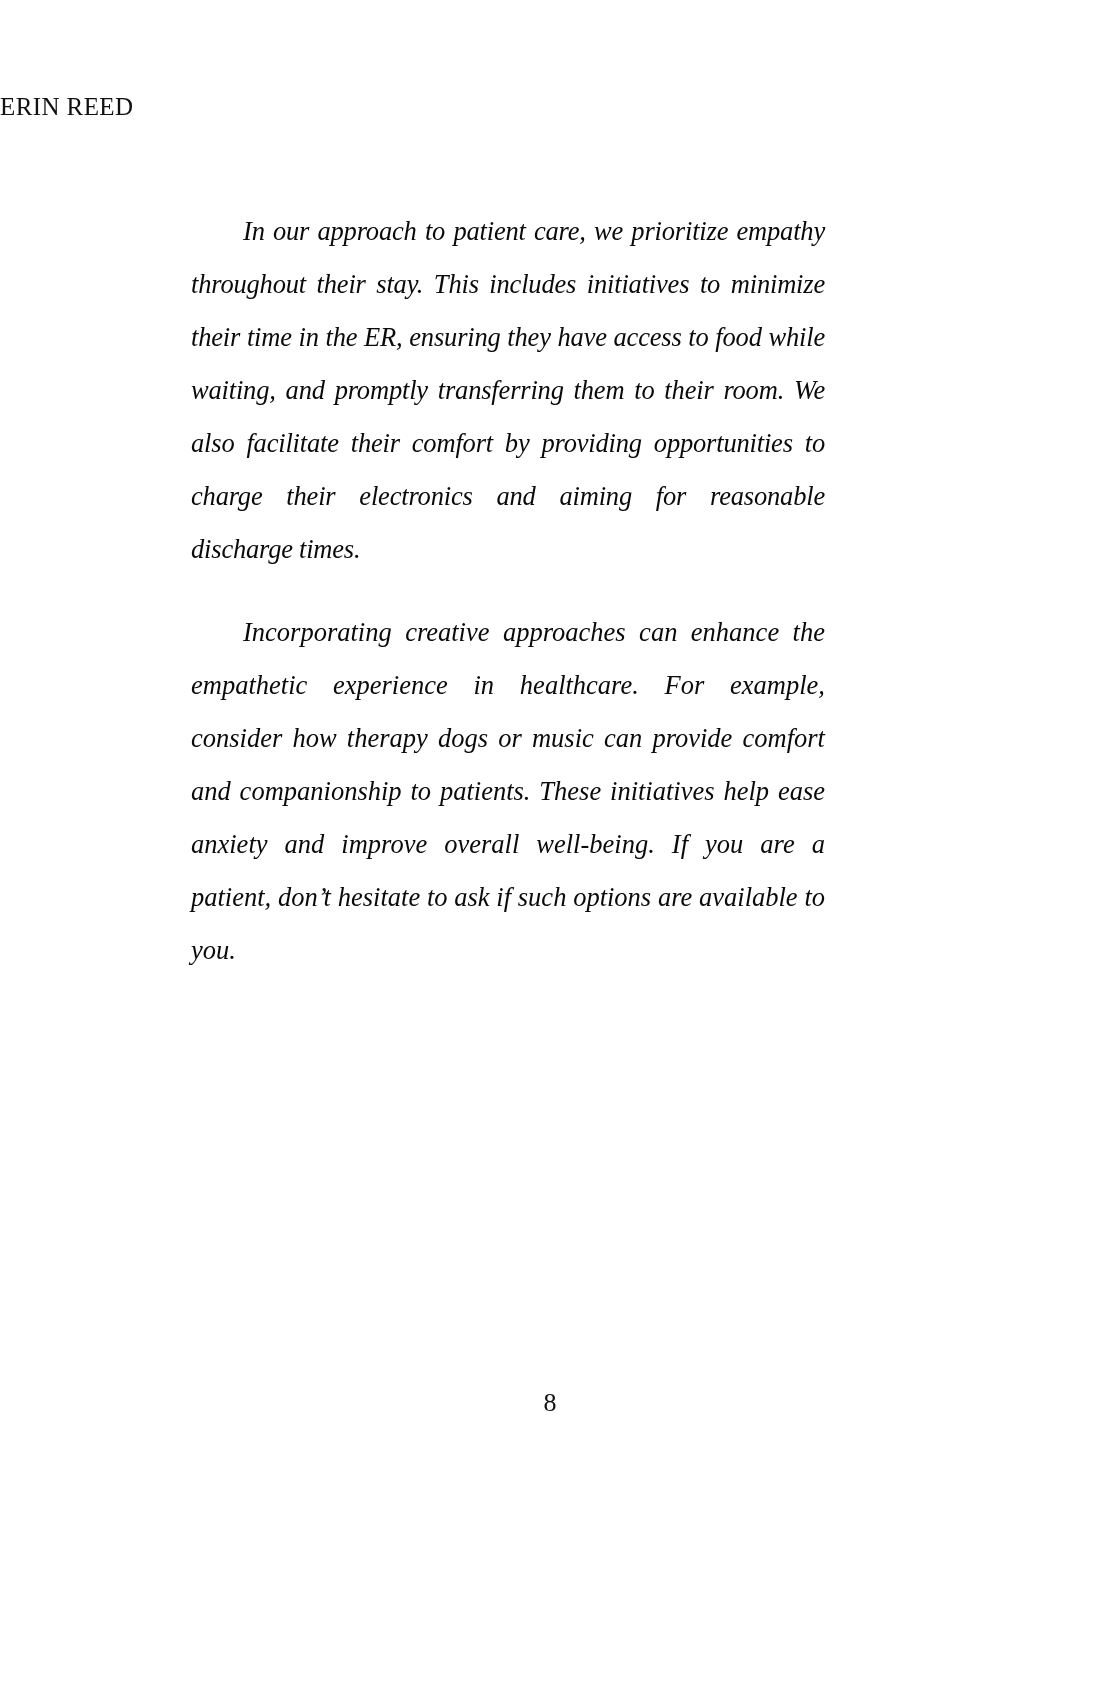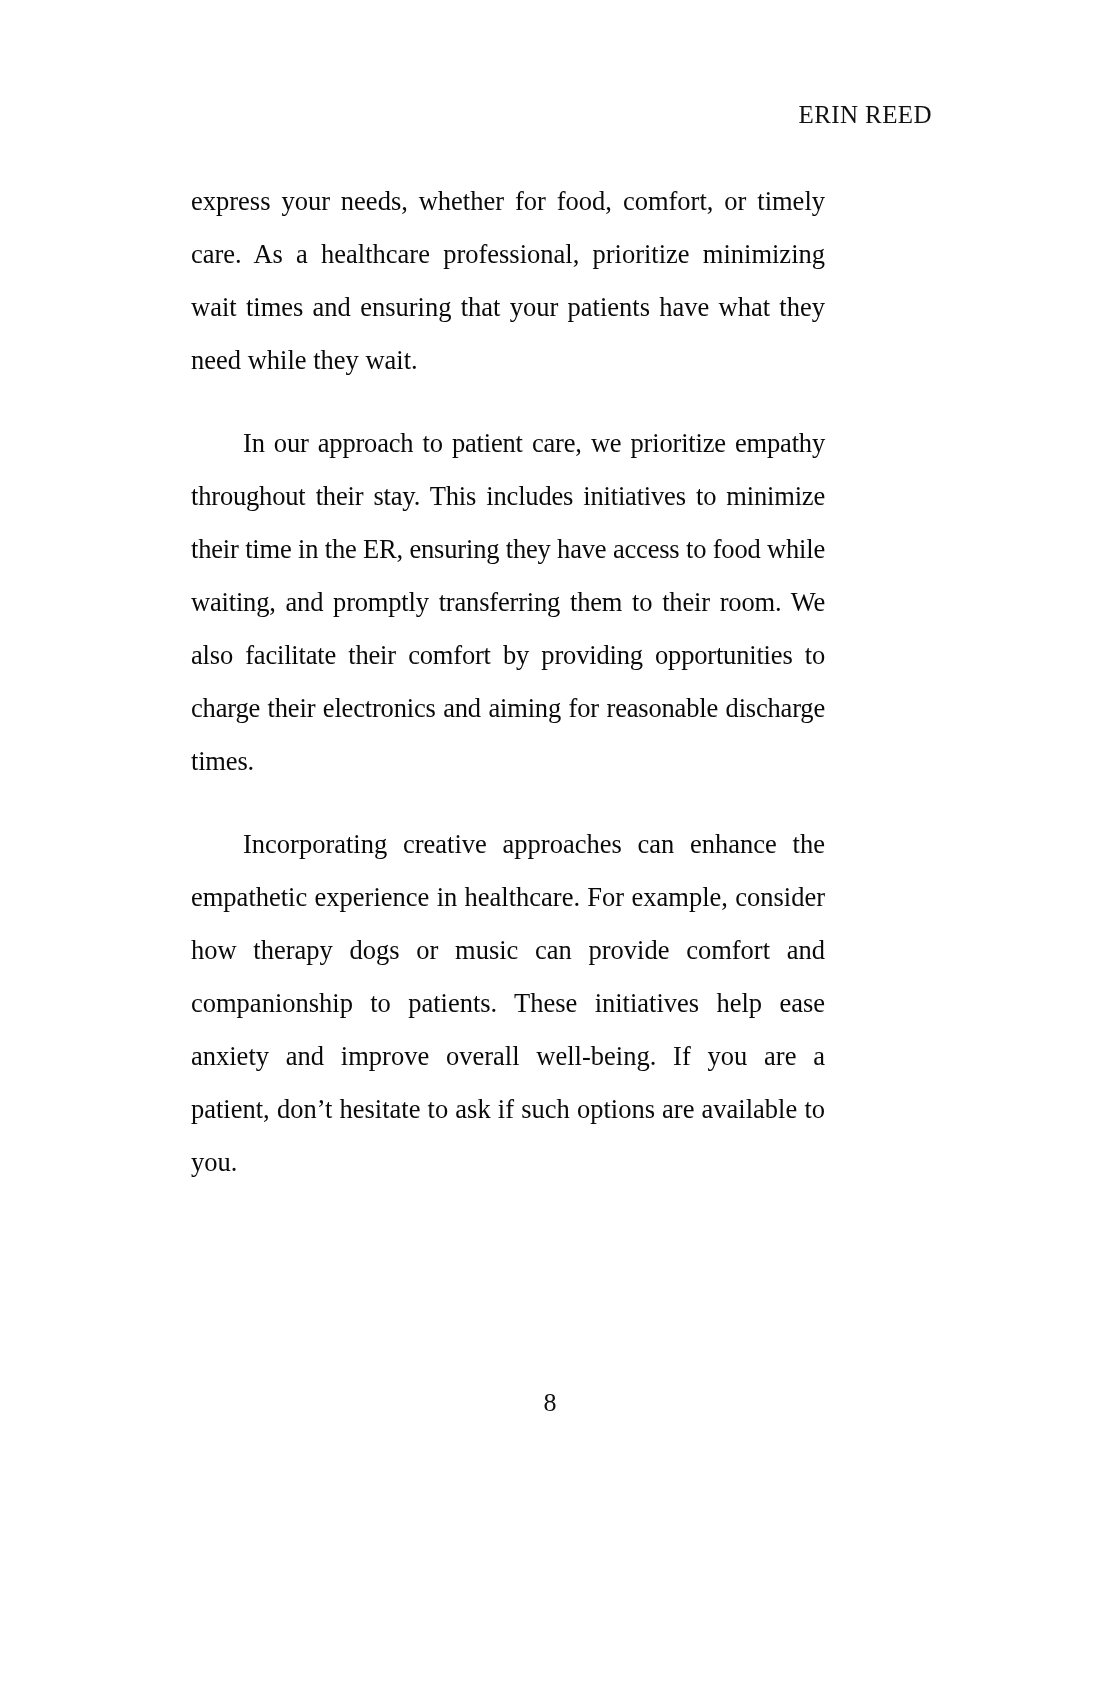--- a/index.html
+++ b/index.html
@@ -20,26 +20,25 @@
     width: 1100px;
     height: 1700px;
     background: #ffffff;
     box-sizing: border-box;
   }
   .running-head {
     position: absolute;
     top: 92px;
     left: 0;
     width: 932px;
-    text-align: right;
+    text-align: left;
     font-size: 25px;
     letter-spacing: 0.4px;
     line-height: 1.2;
     color: #111111;
-    margin-top: 8px;
   }
   .body-block {
     position: absolute;
     top: 175px;
     left: 191px;
     width: 634px;
   }
   p.para {
     margin: 0 0 0 0;
     font-size: 26.5px;
@@ -48,20 +47,21 @@
     text-justify: inter-word;
     color: #0a0a0a;
     hyphens: none;
     -webkit-hyphens: none;
   }
   p.para.indent {
     text-indent: 52px;
   }
   p.para.gap {
     margin-top: 30px;
+    font-style: italic;
   }
   
   p.tight {
     letter-spacing: -0.18px;
     word-spacing: -0.4px;
   }
   p.last-para {
     text-align: justify;
     text-indent: 52px;
   }
@@ -82,21 +82,20 @@
 </style>
 </head>
 <body>
 
 <div class="page">
 
   <div class="running-head">ERIN REED</div>
 
   <div class="body-block">
 
-    <p class="para">express your needs, whether for food, comfort, or timely care. As a healthcare professional, prioritize minimizing wait times and ensuring that your patients have what they need while they wait.</p>
 
     <p class="para indent gap tight">In our approach to patient care, we prioritize empathy throughout their stay. This includes initiatives to minimize their time in the ER, ensuring they have access to food while waiting, and promptly transferring them to their room. We also facilitate their comfort by providing opportunities to charge their electronics and aiming for reasonable discharge times.</p>
 
     <p class="para indent gap">Incorporating creative approaches can enhance the empathetic experience in healthcare. For example, consider how therapy dogs or music can provide comfort and companionship to patients. These initiatives help ease anxiety and improve overall well-being. If you are a patient, don’t hesitate to ask if such options are available to you.</p>
 
 
   </div>
 
   <div class="folio">8</div>
 

